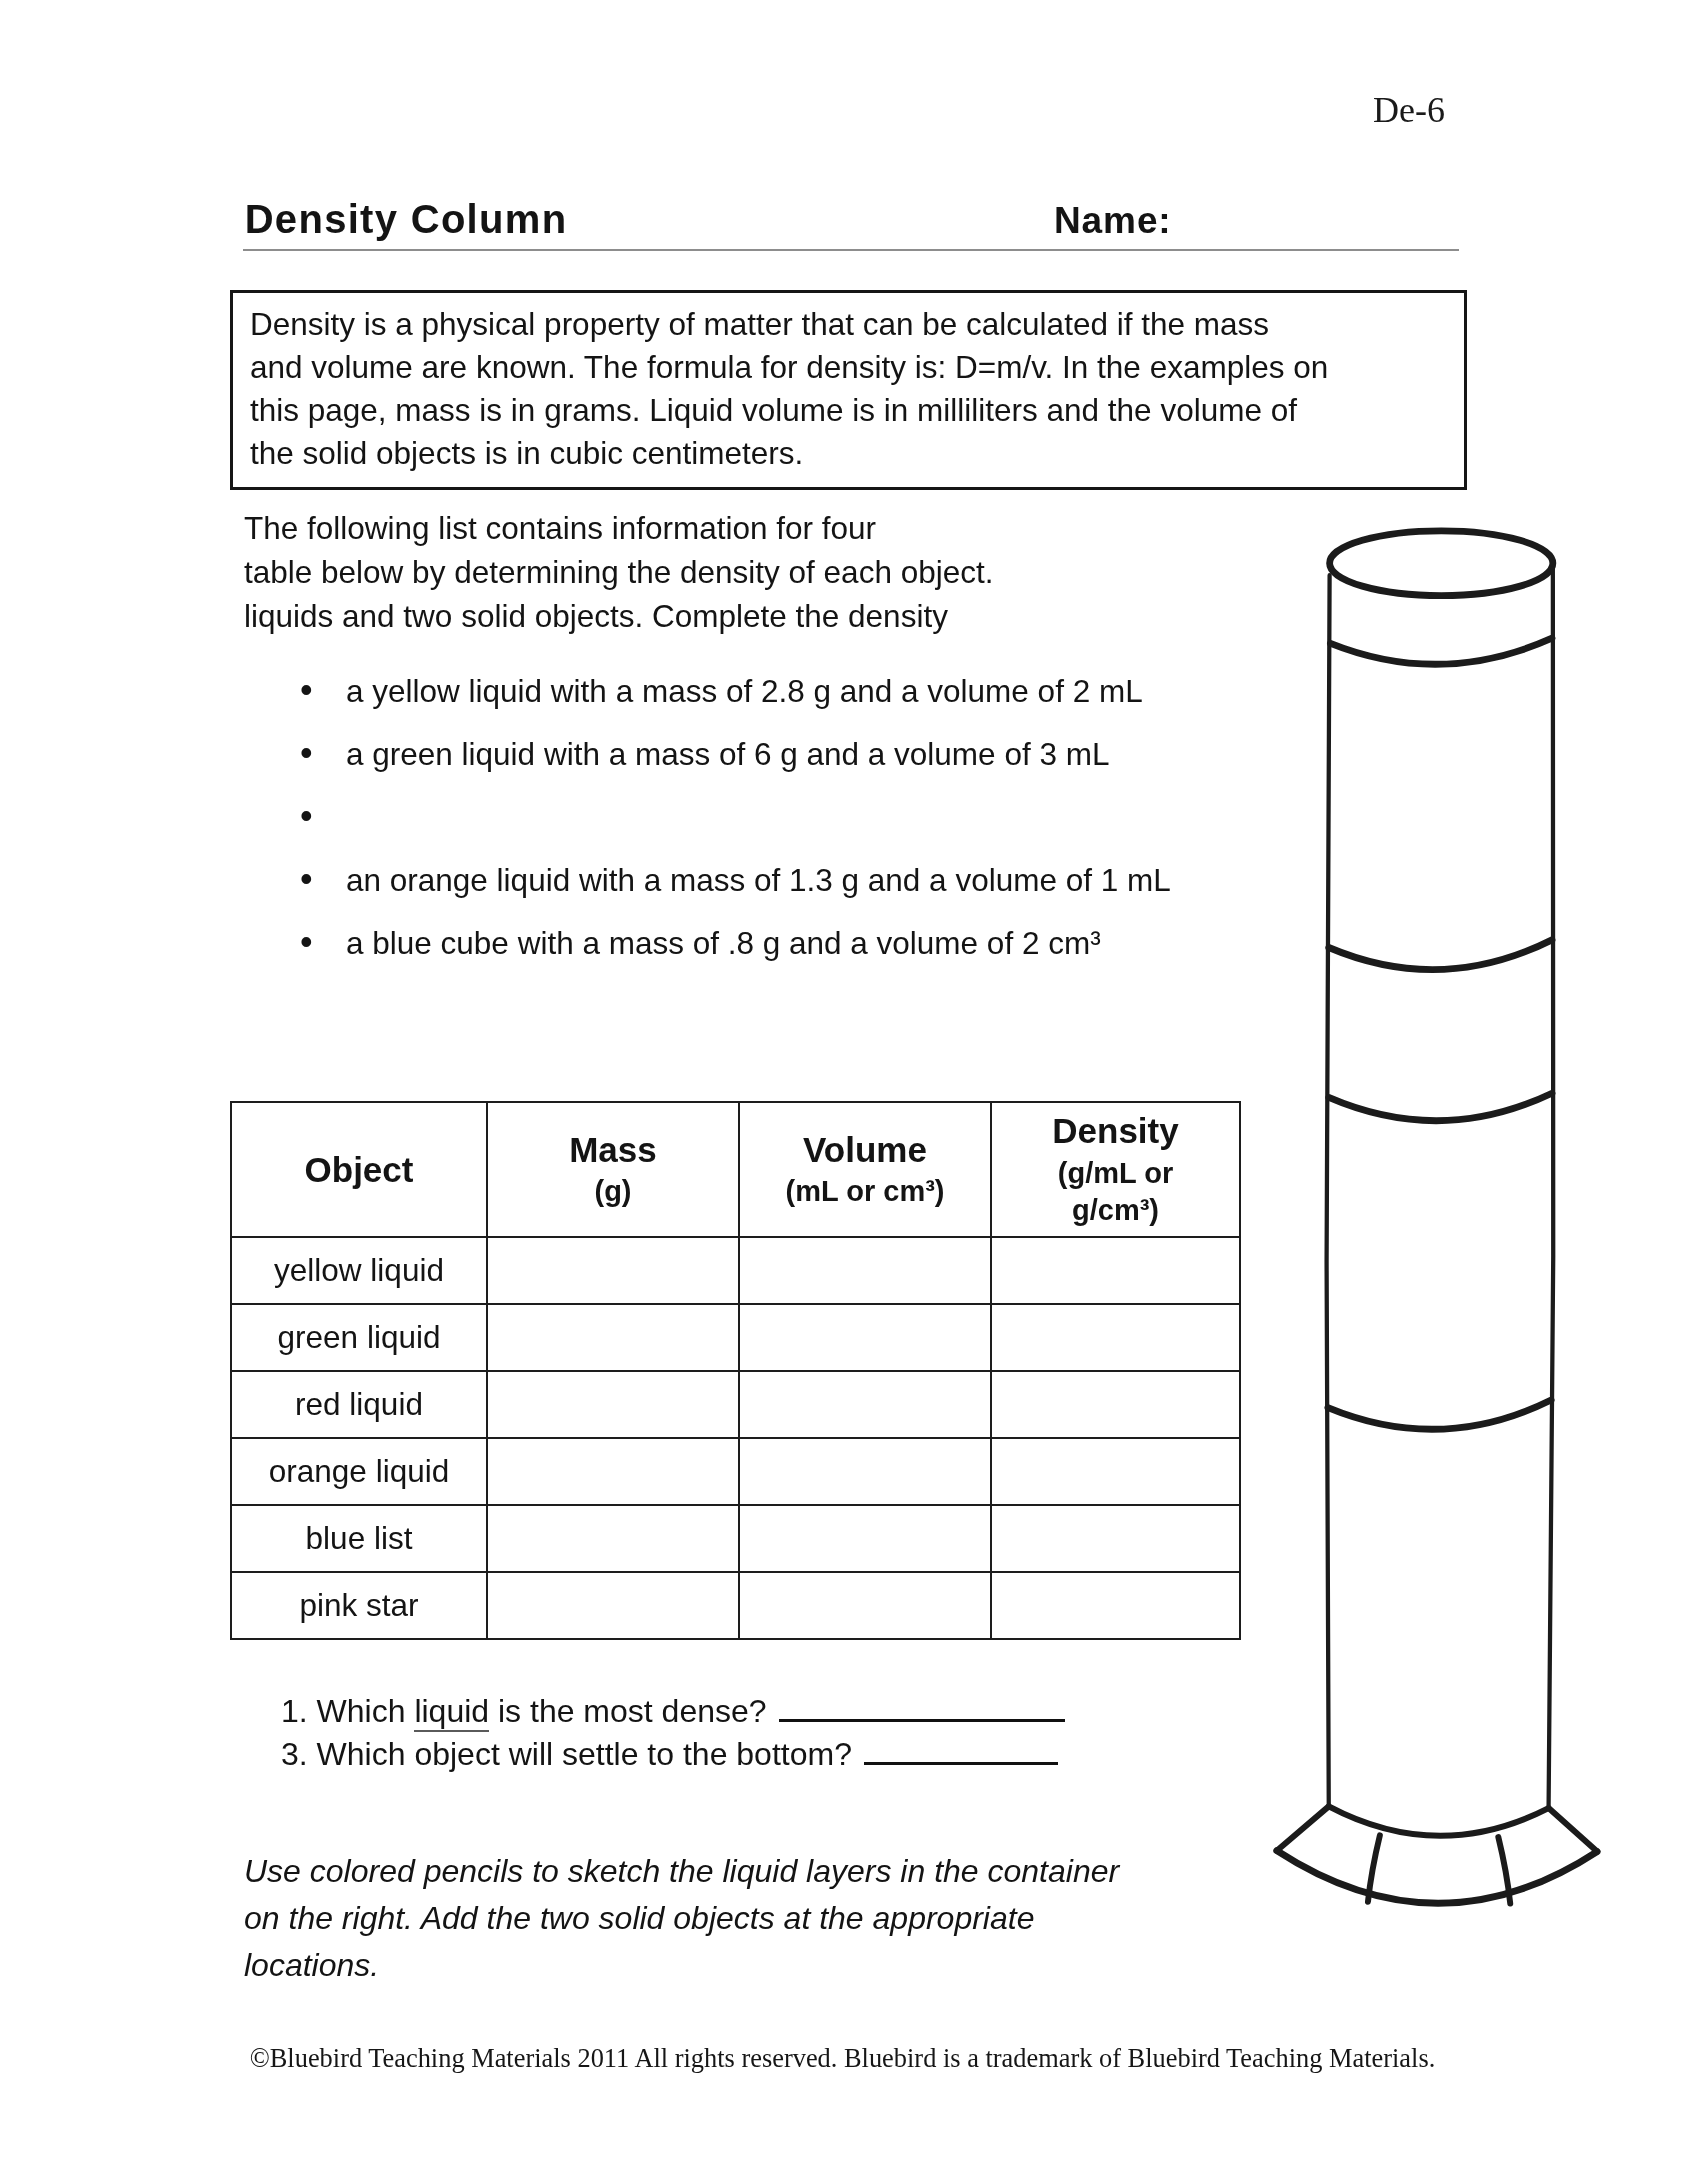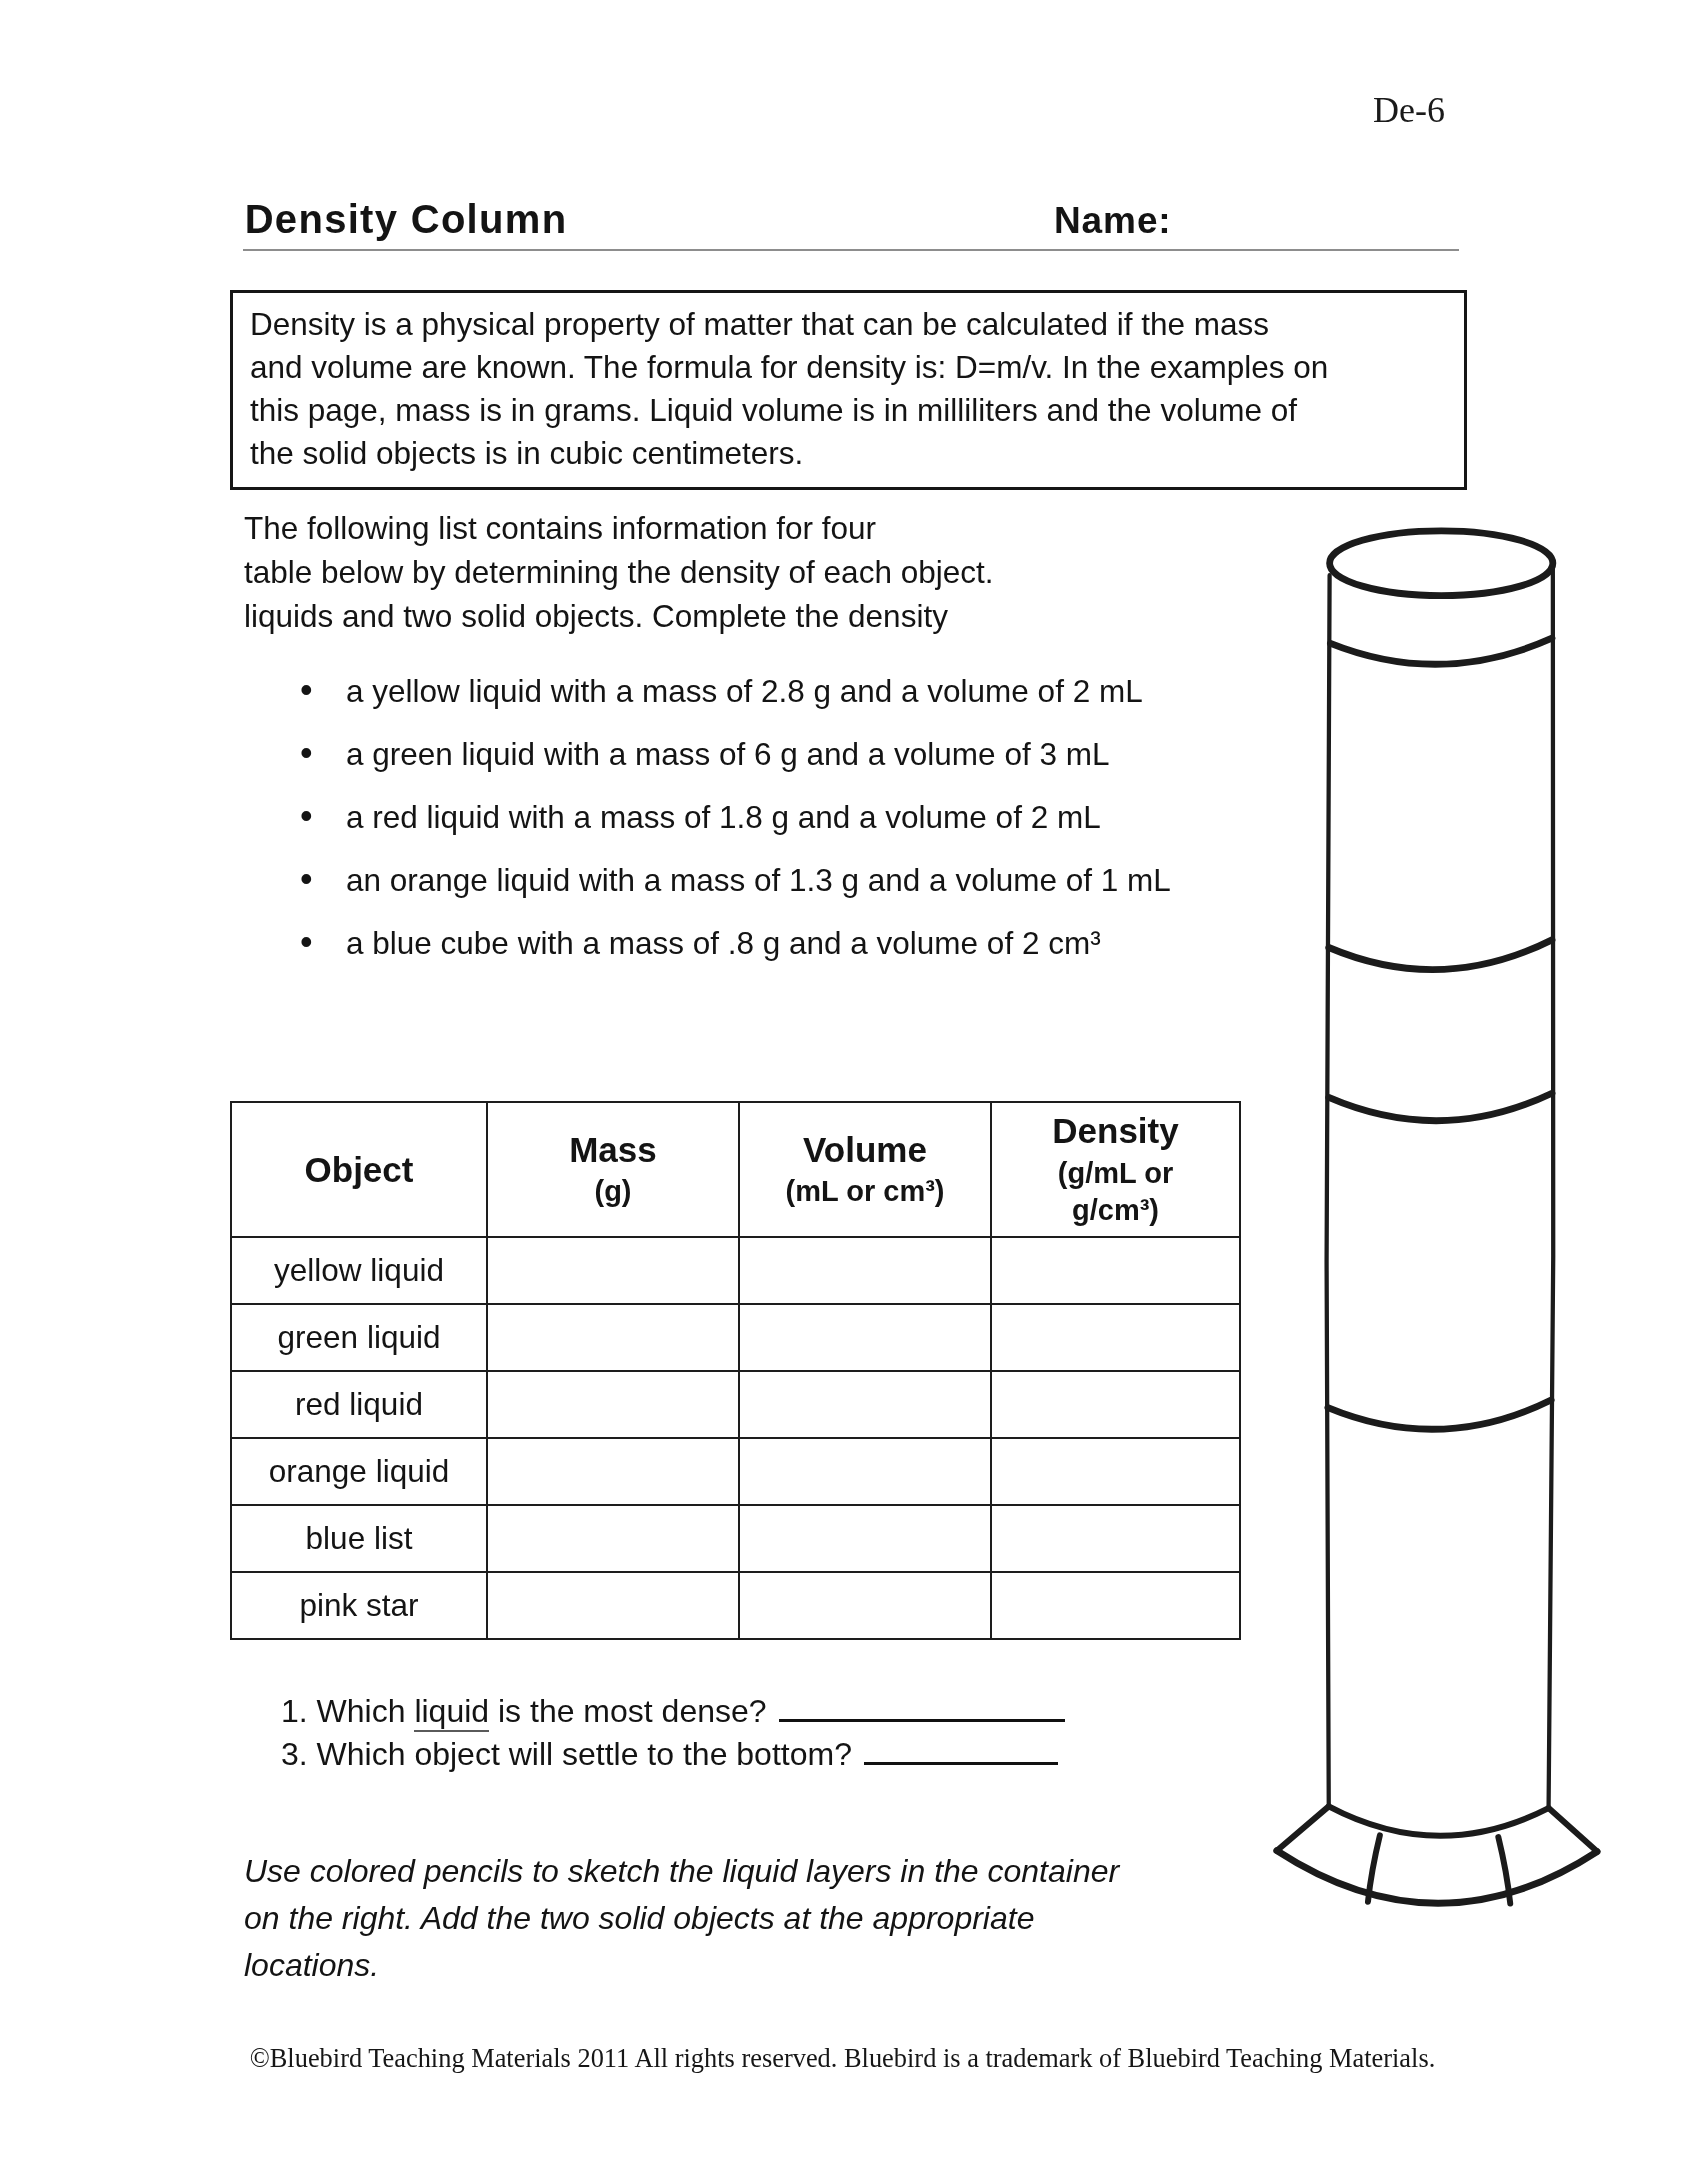--- a/index.html
+++ b/index.html
@@ -96,21 +96,20 @@
     <li>
         <span class="dot"></span>
         <span>a yellow liquid with a mass of 2.8 g and a volume of 2 mL</span>
       </li>
     <li>
         <span class="dot"></span>
         <span>a green liquid with a mass of 6 g and a volume of 3 mL</span>
       </li>
     <li>
         <span class="dot"></span>
-        <span>a red liquid with a mass of 1.8 g and a volume of 2 mL</span>
       </li>
     <li>
         <span class="dot"></span>
         <span>an orange liquid with a mass of 1.3 g and a volume of 1 mL</span>
       </li>
     <li>
         <span class="dot"></span>
         <span>a blue cube with a mass of .8 g and a volume of 2 cm³</span>
       </li>
   </ul>

